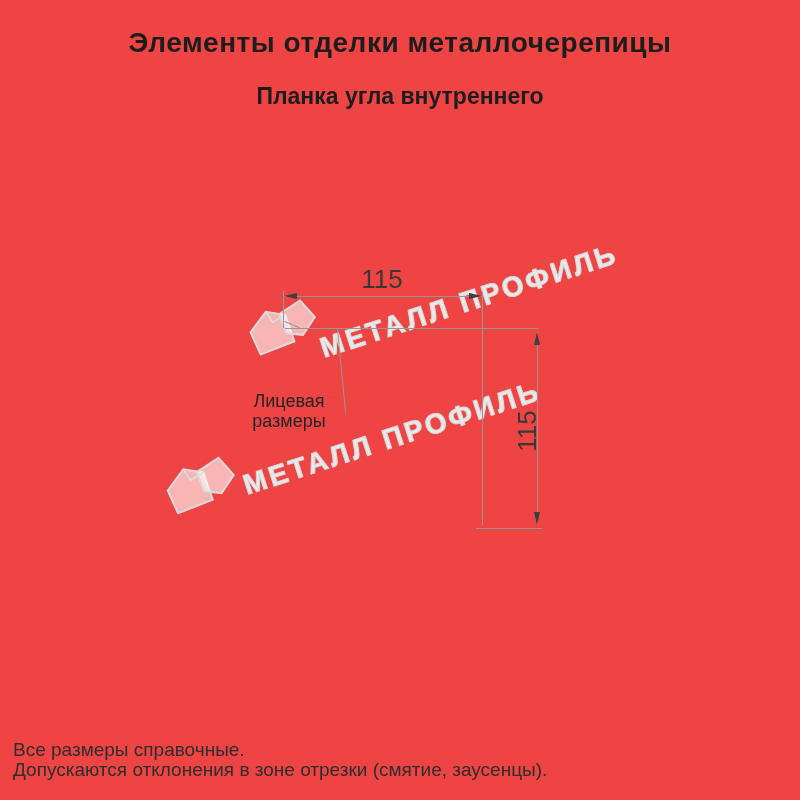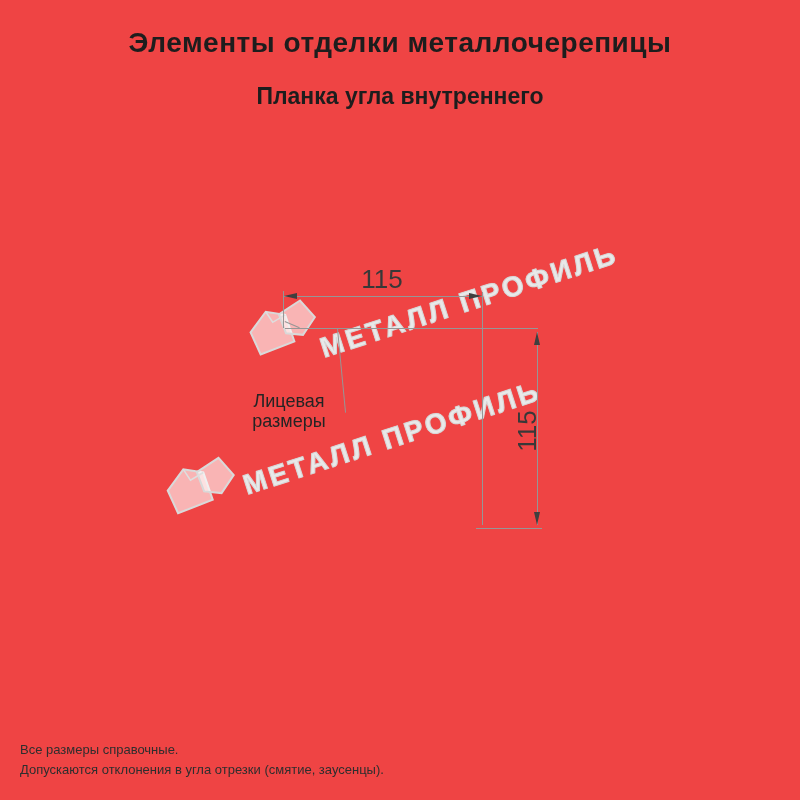--- a/index.html
+++ b/index.html
@@ -48,22 +48,22 @@
     color:var(--watermark-color);
     -webkit-text-stroke:1px var(--watermark-stroke);
     text-shadow:0 0 1px var(--watermark-stroke);
     transform:rotate(-18deg);transform-origin:left top;
     white-space:nowrap;z-index:1;
   }
   .wm-logo{transform:rotate(-15deg);z-index:1;}
   .wm-logo svg{display:block;}
   
   .footer{
-    left:20px;top:740px;width:760px;
-    font-size:13px;line-height:20px;color:#2e2e2e;
+    left:13px;top:740px;width:760px;
+    font-size:19px;line-height:20px;color:#2e2e2e;
   }
 </style>
 </head>
 <body>
 
 <div id="page">
 
   <div class="abs title">Элементы отделки металлочерепицы</div>
   <div class="abs subtitle s1">Планка угла внутреннего</div>
 
@@ -102,16 +102,16 @@
   <div class="abs dim-text rot" style="left:501px;top:418px;">115</div>
 
   <div class="abs rotline" style="left:338px;top:329px;width:84px;transform:rotate(84.5deg);"></div>
   <div class="abs face-label">
     <div>Лицевая</div>
     <div>размеры</div>
   </div>
 
   <div class="abs footer">
     <div>Все размеры справочные.</div>
-    <div>Допускаются отклонения в угла отрезки (смятие, заусенцы).</div>
+    <div>Допускаются отклонения в зоне отрезки (смятие, заусенцы).</div>
   </div>
 
 </div>
 
 </body></html>

